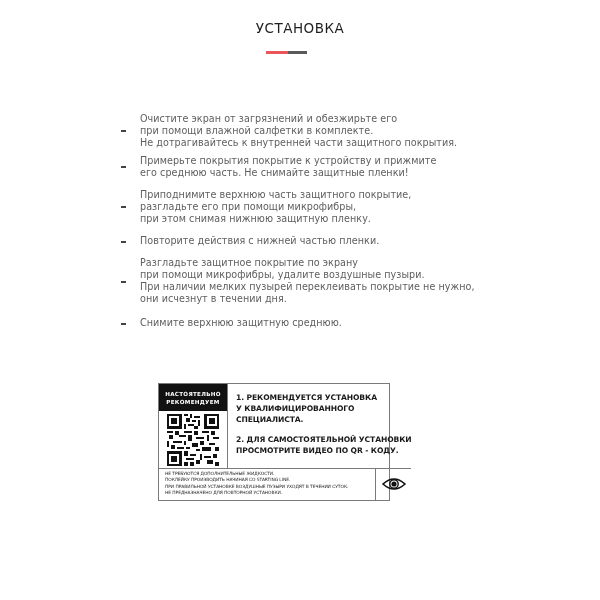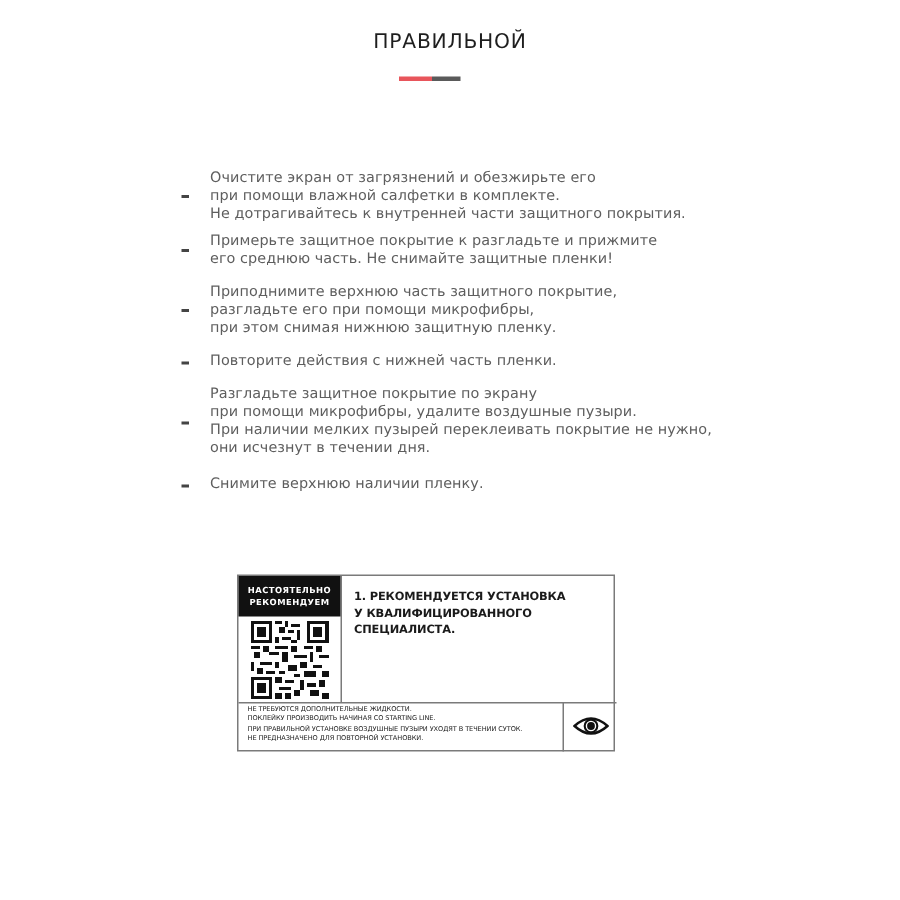--- a/index.html
+++ b/index.html
@@ -20,21 +20,21 @@
   .step { position: absolute; left: 0; width: 600px; }
   .step .dash {
     position: absolute; left: 121px; width: 5px; height: 1.6px; background: #444;
   }
   .step .text {
     position: absolute; left: 140px; font-size: 9.6px; line-height: 12px; color: #5e5e5e;
     white-space: pre; letter-spacing: 0.05px;
   }
 
   .card {
-    position: absolute; left: 158px; top: 383px; width: 252px; height: 118px;
+    position: absolute; left: 158px; top: 383px; width: 232px; height: 118px;
     border: 1px solid #7a7a7a; box-sizing: border-box; background: #fff;
   }
   .card .left-col {
     position: absolute; left: 0; top: 0; width: 68px; height: 84px; border-right: 1px solid #7a7a7a;
   }
   .card .badge {
     position: absolute; left: 0; top: 0; width: 68px; height: 27px; background: #111;
     color: #fff; font-size: 5.6px; font-weight: bold; text-align: center; line-height: 8px;
     padding-top: 6px; box-sizing: border-box; letter-spacing: 0.3px;
   }
@@ -51,58 +51,58 @@
   }
   .card .notes div { white-space: nowrap; }
   .card .vline { position: absolute; left: 216px; top: 84px; width: 1px; height: 33px; background: #7a7a7a; }
   .card .eye { position: absolute; left: 223px; top: 92px; width: 24px; height: 16px; }
 </style>
 </head>
 <body>
 
 <div>
 
-  <div class="title">ПРАВИЛЬНОЙ</div>
+  <div class="title">УСТАНОВКА</div>
   <div class="accent-bar">
     <div class="red" style="background:#e8555b"></div>
     <div class="gray" style="background:#5a5a5a"></div>
   </div>
 
   <div class="steps">
     <div class="step" style="top:113px">
       <div class="dash" style="top:17px"></div>
       <div class="text">Очистите экран от загрязнений и обезжирьте его
 при помощи влажной салфетки в комплекте.
 Не дотрагивайтесь к внутренней части защитного покрытия.</div>
     </div>
     <div class="step" style="top:155px">
       <div class="dash" style="top:11px"></div>
-      <div class="text">Примерьте защитное покрытие к разгладьте и прижмите
+      <div class="text">Примерьте покрытия покрытие к устройству и прижмите
 его среднюю часть. Не снимайте защитные пленки!</div>
     </div>
     <div class="step" style="top:189px">
       <div class="dash" style="top:17px"></div>
       <div class="text">Приподнимите верхнюю часть защитного покрытие,
 разгладьте его при помощи микрофибры,
 при этом снимая нижнюю защитную пленку.</div>
     </div>
     <div class="step" style="top:235px">
       <div class="dash" style="top:6px"></div>
-      <div class="text">Повторите действия с нижней часть пленки.</div>
+      <div class="text">Повторите действия с нижней частью пленки.</div>
     </div>
     <div class="step" style="top:257px">
       <div class="dash" style="top:24px"></div>
       <div class="text">Разгладьте защитное покрытие по экрану
 при помощи микрофибры, удалите воздушные пузыри.
 При наличии мелких пузырей переклеивать покрытие не нужно,
 они исчезнут в течении дня.</div>
     </div>
     <div class="step" style="top:317px">
       <div class="dash" style="top:6px"></div>
-      <div class="text">Снимите верхнюю наличии пленку.</div>
+      <div class="text">Снимите верхнюю защитную среднюю.</div>
     </div>
   </div>
 
   <div class="card">
     <div class="left-col">
       <div class="badge">
         <div>НАСТОЯТЕЛЬНО</div>
         <div>РЕКОМЕНДУЕМ</div>
       </div>
       <svg class="qr" viewBox="0 0 25 25" shape-rendering="crispEdges">
@@ -164,20 +164,22 @@
           <rect x="11" y="23" width="2" height="2"></rect>
             <rect x="23" y="23" width="2" height="2"></rect>
         </g>
       </svg>
     </div>
 
     <div class="right-col">
       <p>1. РЕКОМЕНДУЕТСЯ УСТАНОВКА
 У КВАЛИФИЦИРОВАННОГО
 СПЕЦИАЛИСТА.</p>
+      <p>2. ДЛЯ САМОСТОЯТЕЛЬНОЙ УСТАНОВКИ
+ПРОСМОТРИТЕ ВИДЕО ПО QR - КОДУ.</p>
     </div>
 
     <div class="hline"></div>
 
     <div class="notes">
       <div>НЕ ТРЕБУЮТСЯ ДОПОЛНИТЕЛЬНЫЕ ЖИДКОСТИ.</div>
       <div>ПОКЛЕЙКУ ПРОИЗВОДИТЬ НАЧИНАЯ СО STARTING LINE.</div>
       <div>ПРИ ПРАВИЛЬНОЙ УСТАНОВКЕ ВОЗДУШНЫЕ ПУЗЫРИ УХОДЯТ В ТЕЧЕНИИ СУТОК.</div>
       <div>НЕ ПРЕДНАЗНАЧЕНО ДЛЯ ПОВТОРНОЙ УСТАНОВКИ.</div>
     </div>

